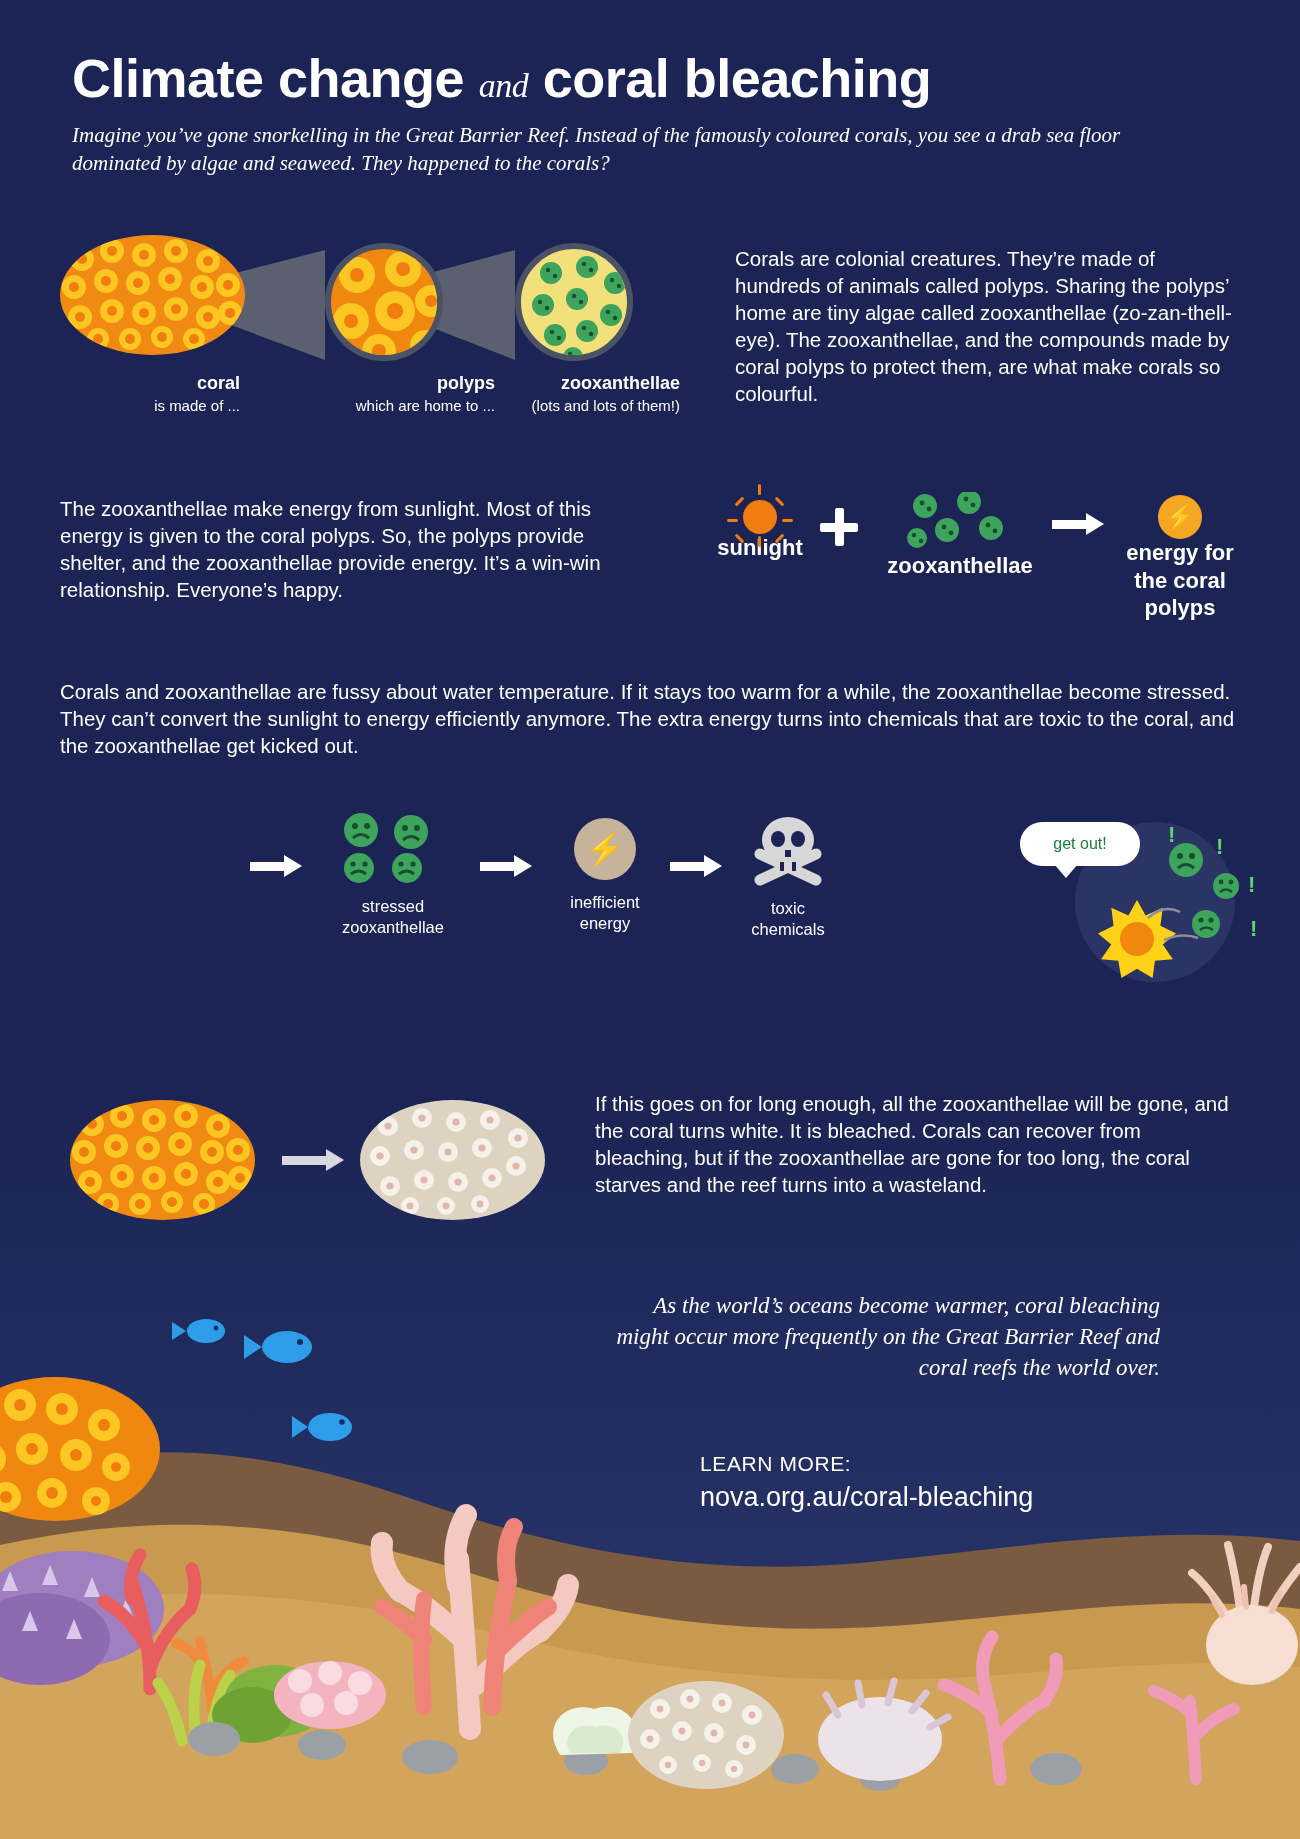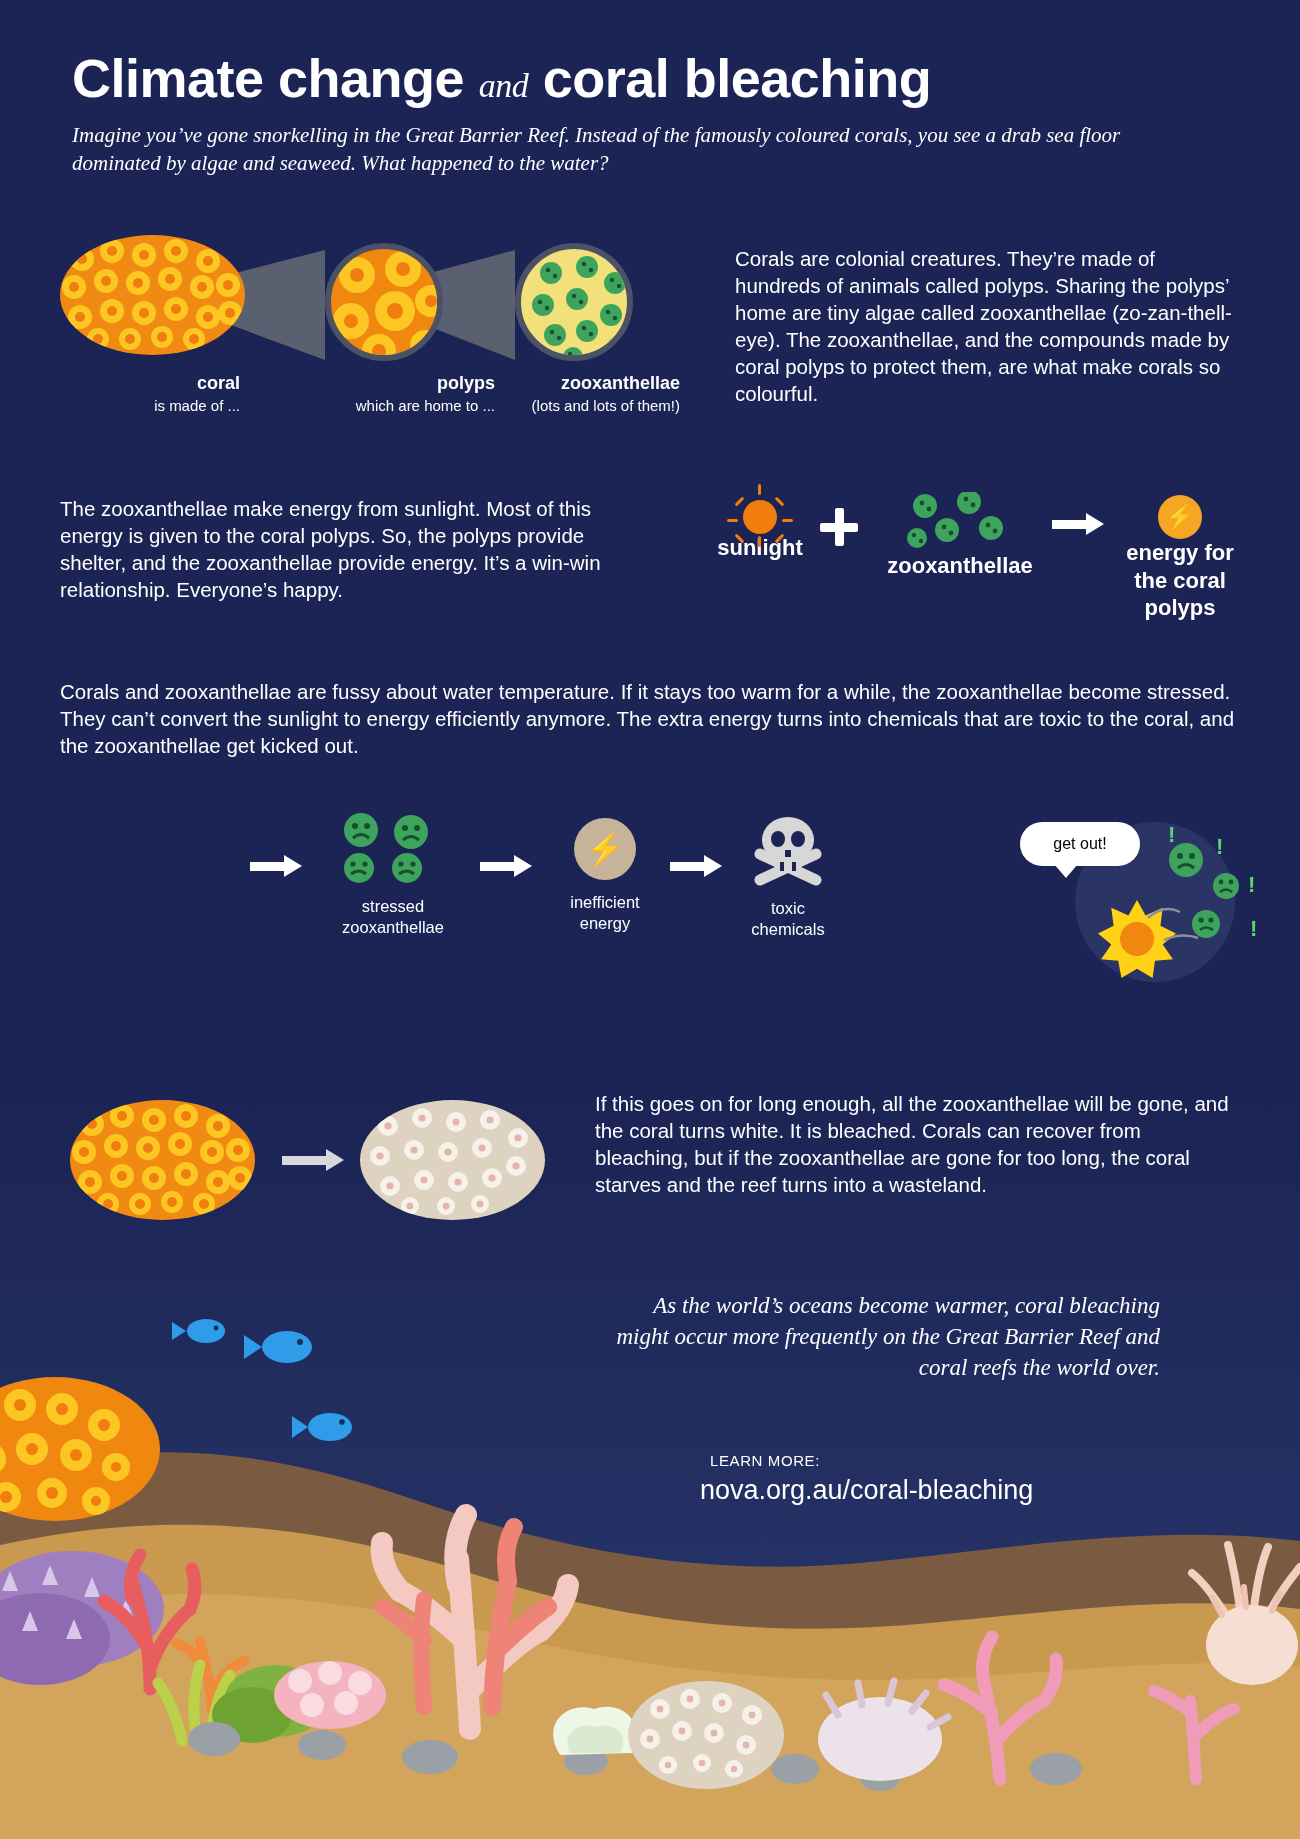--- a/index.html
+++ b/index.html
@@ -111,21 +111,21 @@
     border-left: 9px solid transparent; border-right: 9px solid transparent; border-bottom: 13px solid #cc2229; }
   .thermo .up-stem { position: absolute; left: 7px; top: 17px; width: 8px; height: 27px; background: #cc2229; }
 
   .ineff {
     width: 62px; height: 62px; border-radius: 50%; background: #c7b29a; position: relative; margin: 0 auto;
   }
   .ineff .bolt { font-size: 32px; color: #d9541e; }
 
   .getout { position: absolute; left: 960px; top: 0px; width: 250px; height: 170px; }
   .bubble {
-    position: absolute; left: 0px; top: 10px; width: 120px; height: 44px; background: #fff; color: #000000;
+    position: absolute; left: 0px; top: 10px; width: 120px; height: 44px; background: #fff; color: #15803d;
     border-radius: 22px; font-size: 16px; display: flex; align-items: center; justify-content: center;
   }
   .bubble::after {
     content: ""; position: absolute; left: 34px; bottom: -12px; width: 0; height: 0;
     border-left: 12px solid transparent; border-right: 12px solid transparent; border-top: 14px solid #fff;
   }
   .dark-circle { position: absolute; left: 55px; top: 10px; width: 160px; height: 160px; border-radius: 50%; background: #2a3566; }
   .burst {
     position: absolute; left: 78px; top: 88px; width: 78px; height: 78px;
     background: #ffd218;
@@ -139,21 +139,21 @@
   .bleach-blob {
     position: absolute; left: 300px; top: 10px; width: 185px; height: 120px;
     border-radius: 50%; background: #ded3c1; overflow: hidden;
   }
   .sec5-text { position: absolute; left: 595px; top: 1090px; width: 640px; }
 
   
   .closing { position: absolute; left: 600px; top: 1290px; width: 560px; text-align: right; }
   .closing-quote { font-family: "Liberation Serif", serif; font-style: italic; font-size: 23px; line-height: 1.35; }
   .learn { position: absolute; left: 700px; top: 1452px; width: 520px; }
-  .learn-label { font-size: 15px; letter-spacing: .6px; margin-left: 10px; }
+  .learn-label { font-size: 21px; letter-spacing: .6px; }
   .learn-url { font-size: 27px; margin-top: 6px; }
 
   
   .reef { position: absolute; left: 0; bottom: 0; width: 1300px; height: 530px; overflow: hidden; }
 
   
   .footer { position: absolute; left: 62px; bottom: 62px; display: flex; align-items: center; }
   .nova { font-size: 46px; font-weight: bold; letter-spacing: -1px; color: #1b2455; position: relative; }
   .nova-tag { font-size: 20px; letter-spacing: 1.6px; color: #1b2455; margin-left: 22px; }
 </style>
@@ -161,21 +161,21 @@
 <body>
 
 <div class="page">
 
   <div class="header">
     <h1 class="title">
       <span>Climate change</span>
       <span class="and">and</span>
       <span>coral bleaching</span>
     </h1>
-    <div class="subtitle">Imagine you’ve gone snorkelling in the Great Barrier Reef. Instead of the famously coloured corals, you see a drab sea floor dominated by algae and seaweed. What happened to the water?</div>
+    <div class="subtitle">Imagine you’ve gone snorkelling in the Great Barrier Reef. Instead of the famously coloured corals, you see a drab sea floor dominated by algae and seaweed. They happened to the corals?</div>
   </div>
 
   <div class="sec1">
 
     <svg width="600" height="170" style="position:absolute;left:0;top:0">
       <polygon points="160,52 265,25 265,135 160,96" fill="#5b6070"></polygon>
       <polygon points="355,52 455,25 455,135 355,96" fill="#5b6070"></polygon>
     </svg>
 
     <div class="coral-blob">

